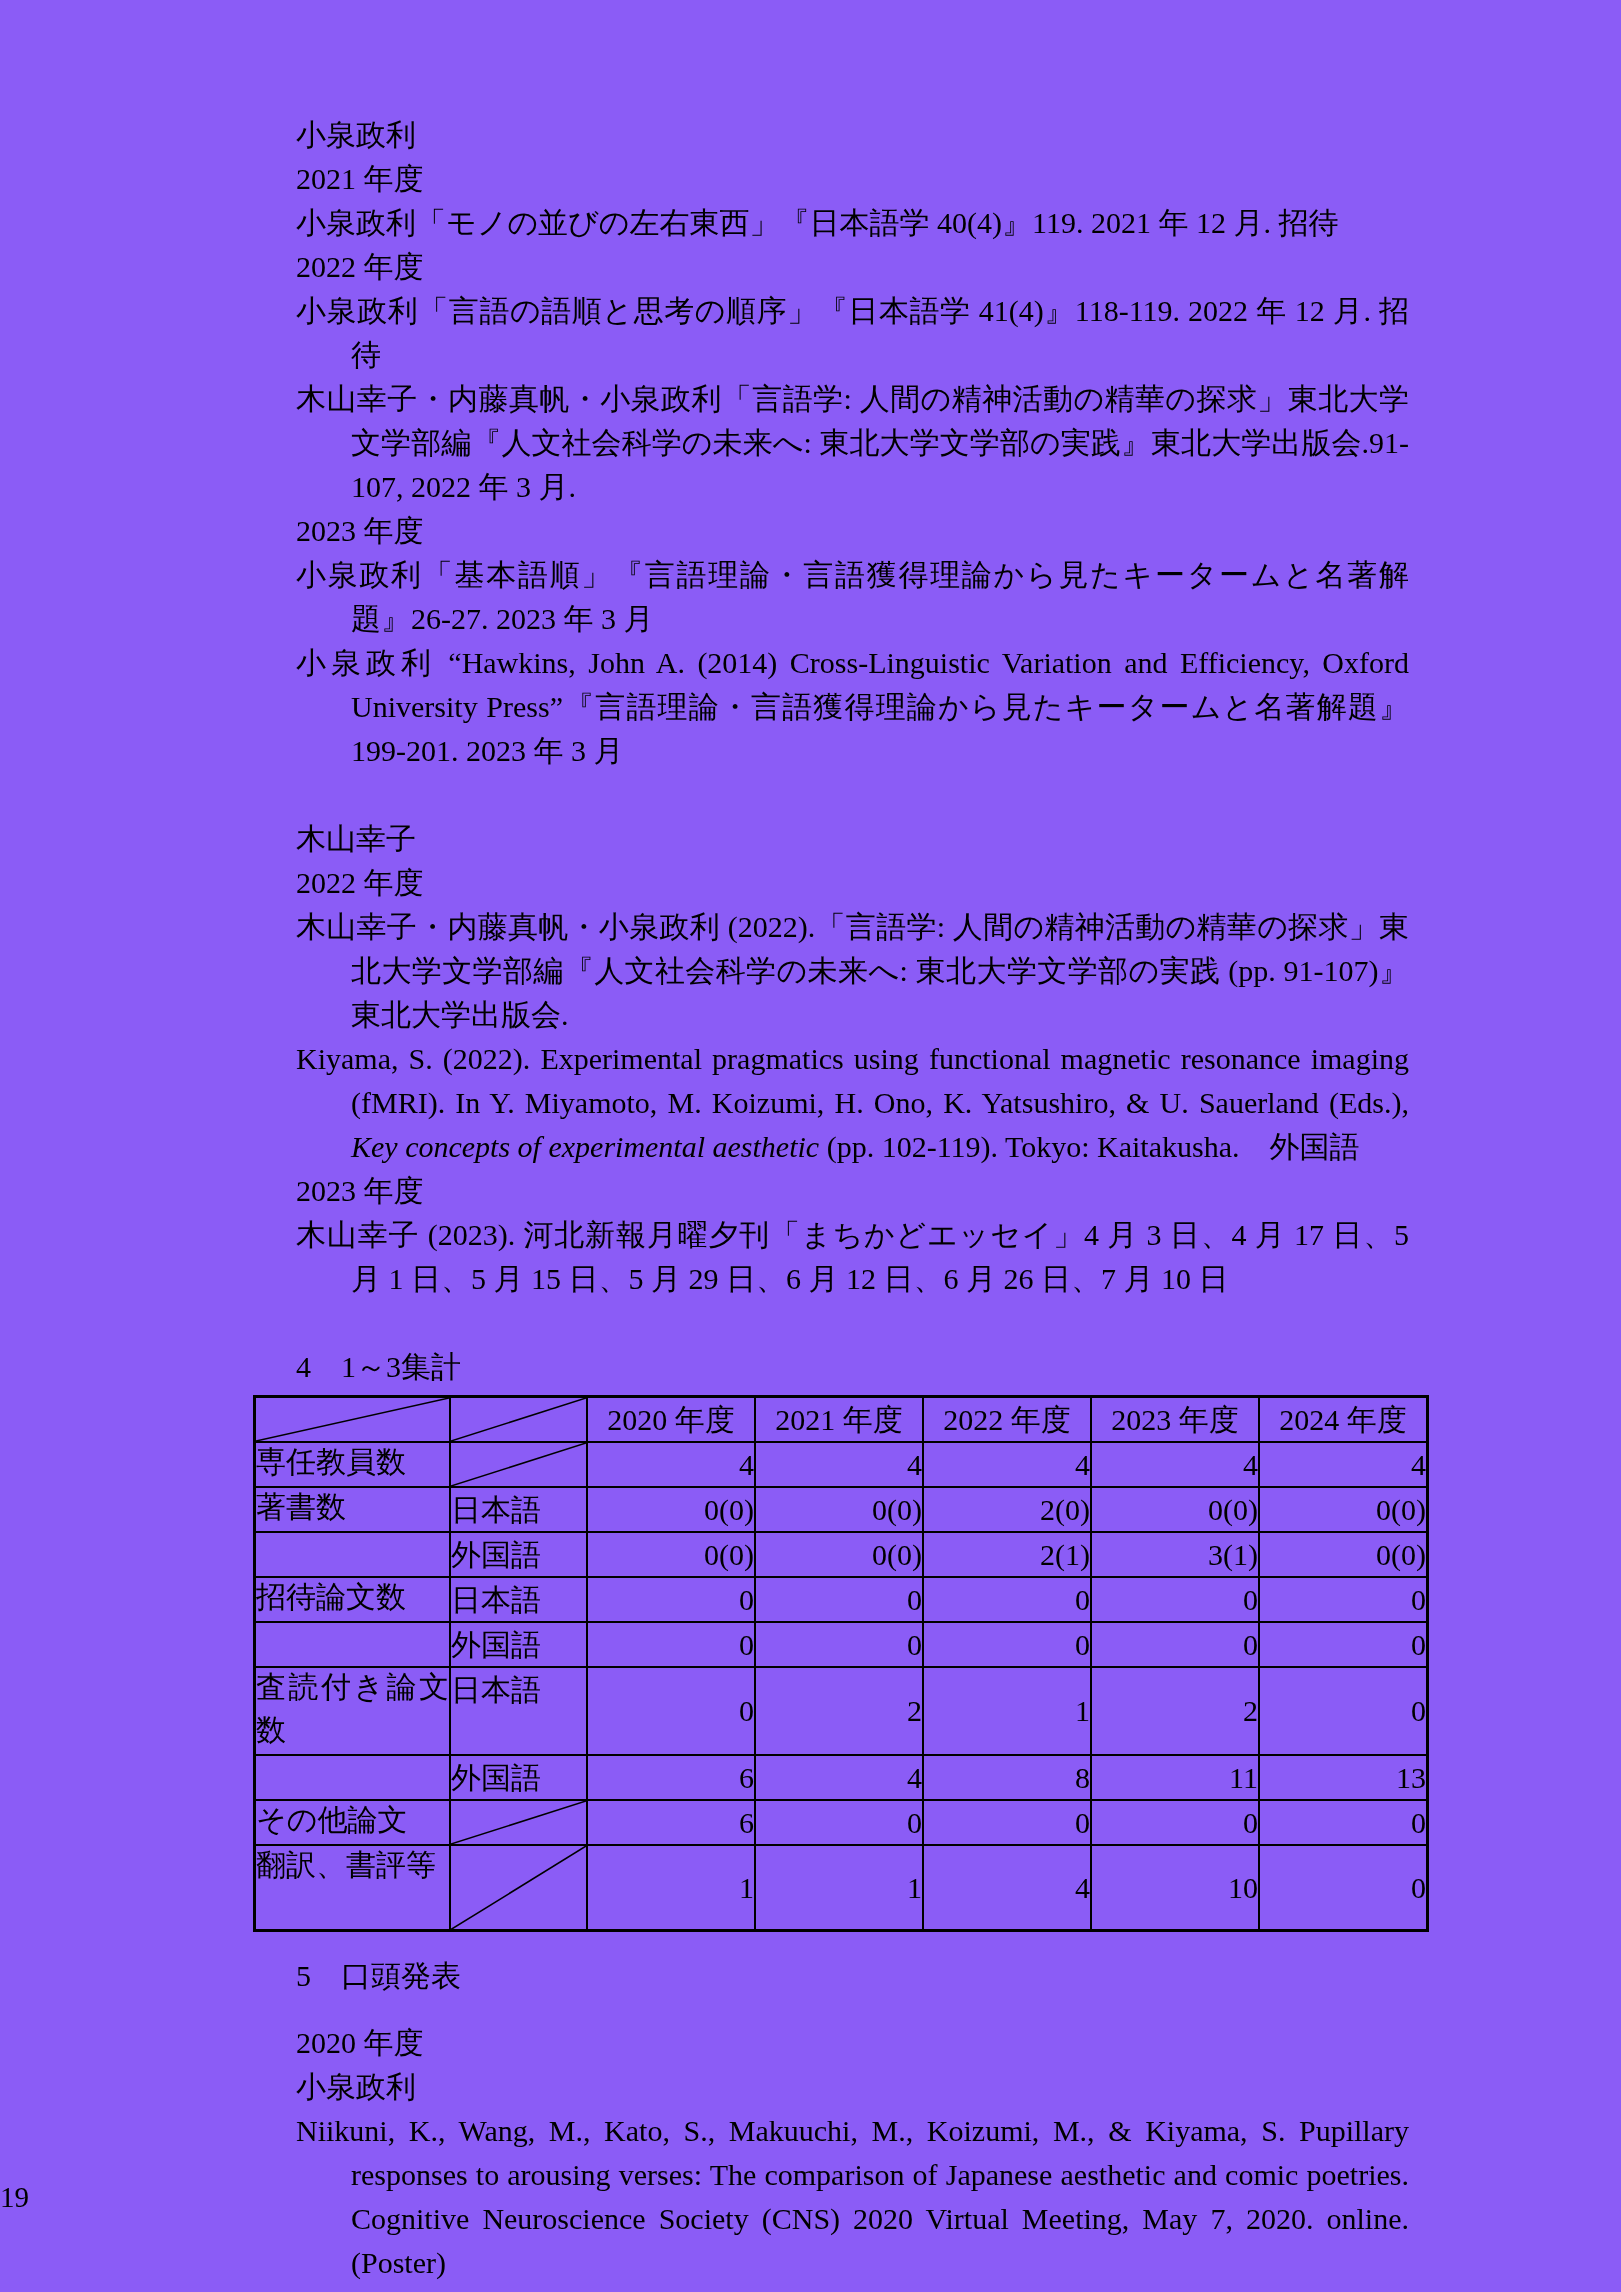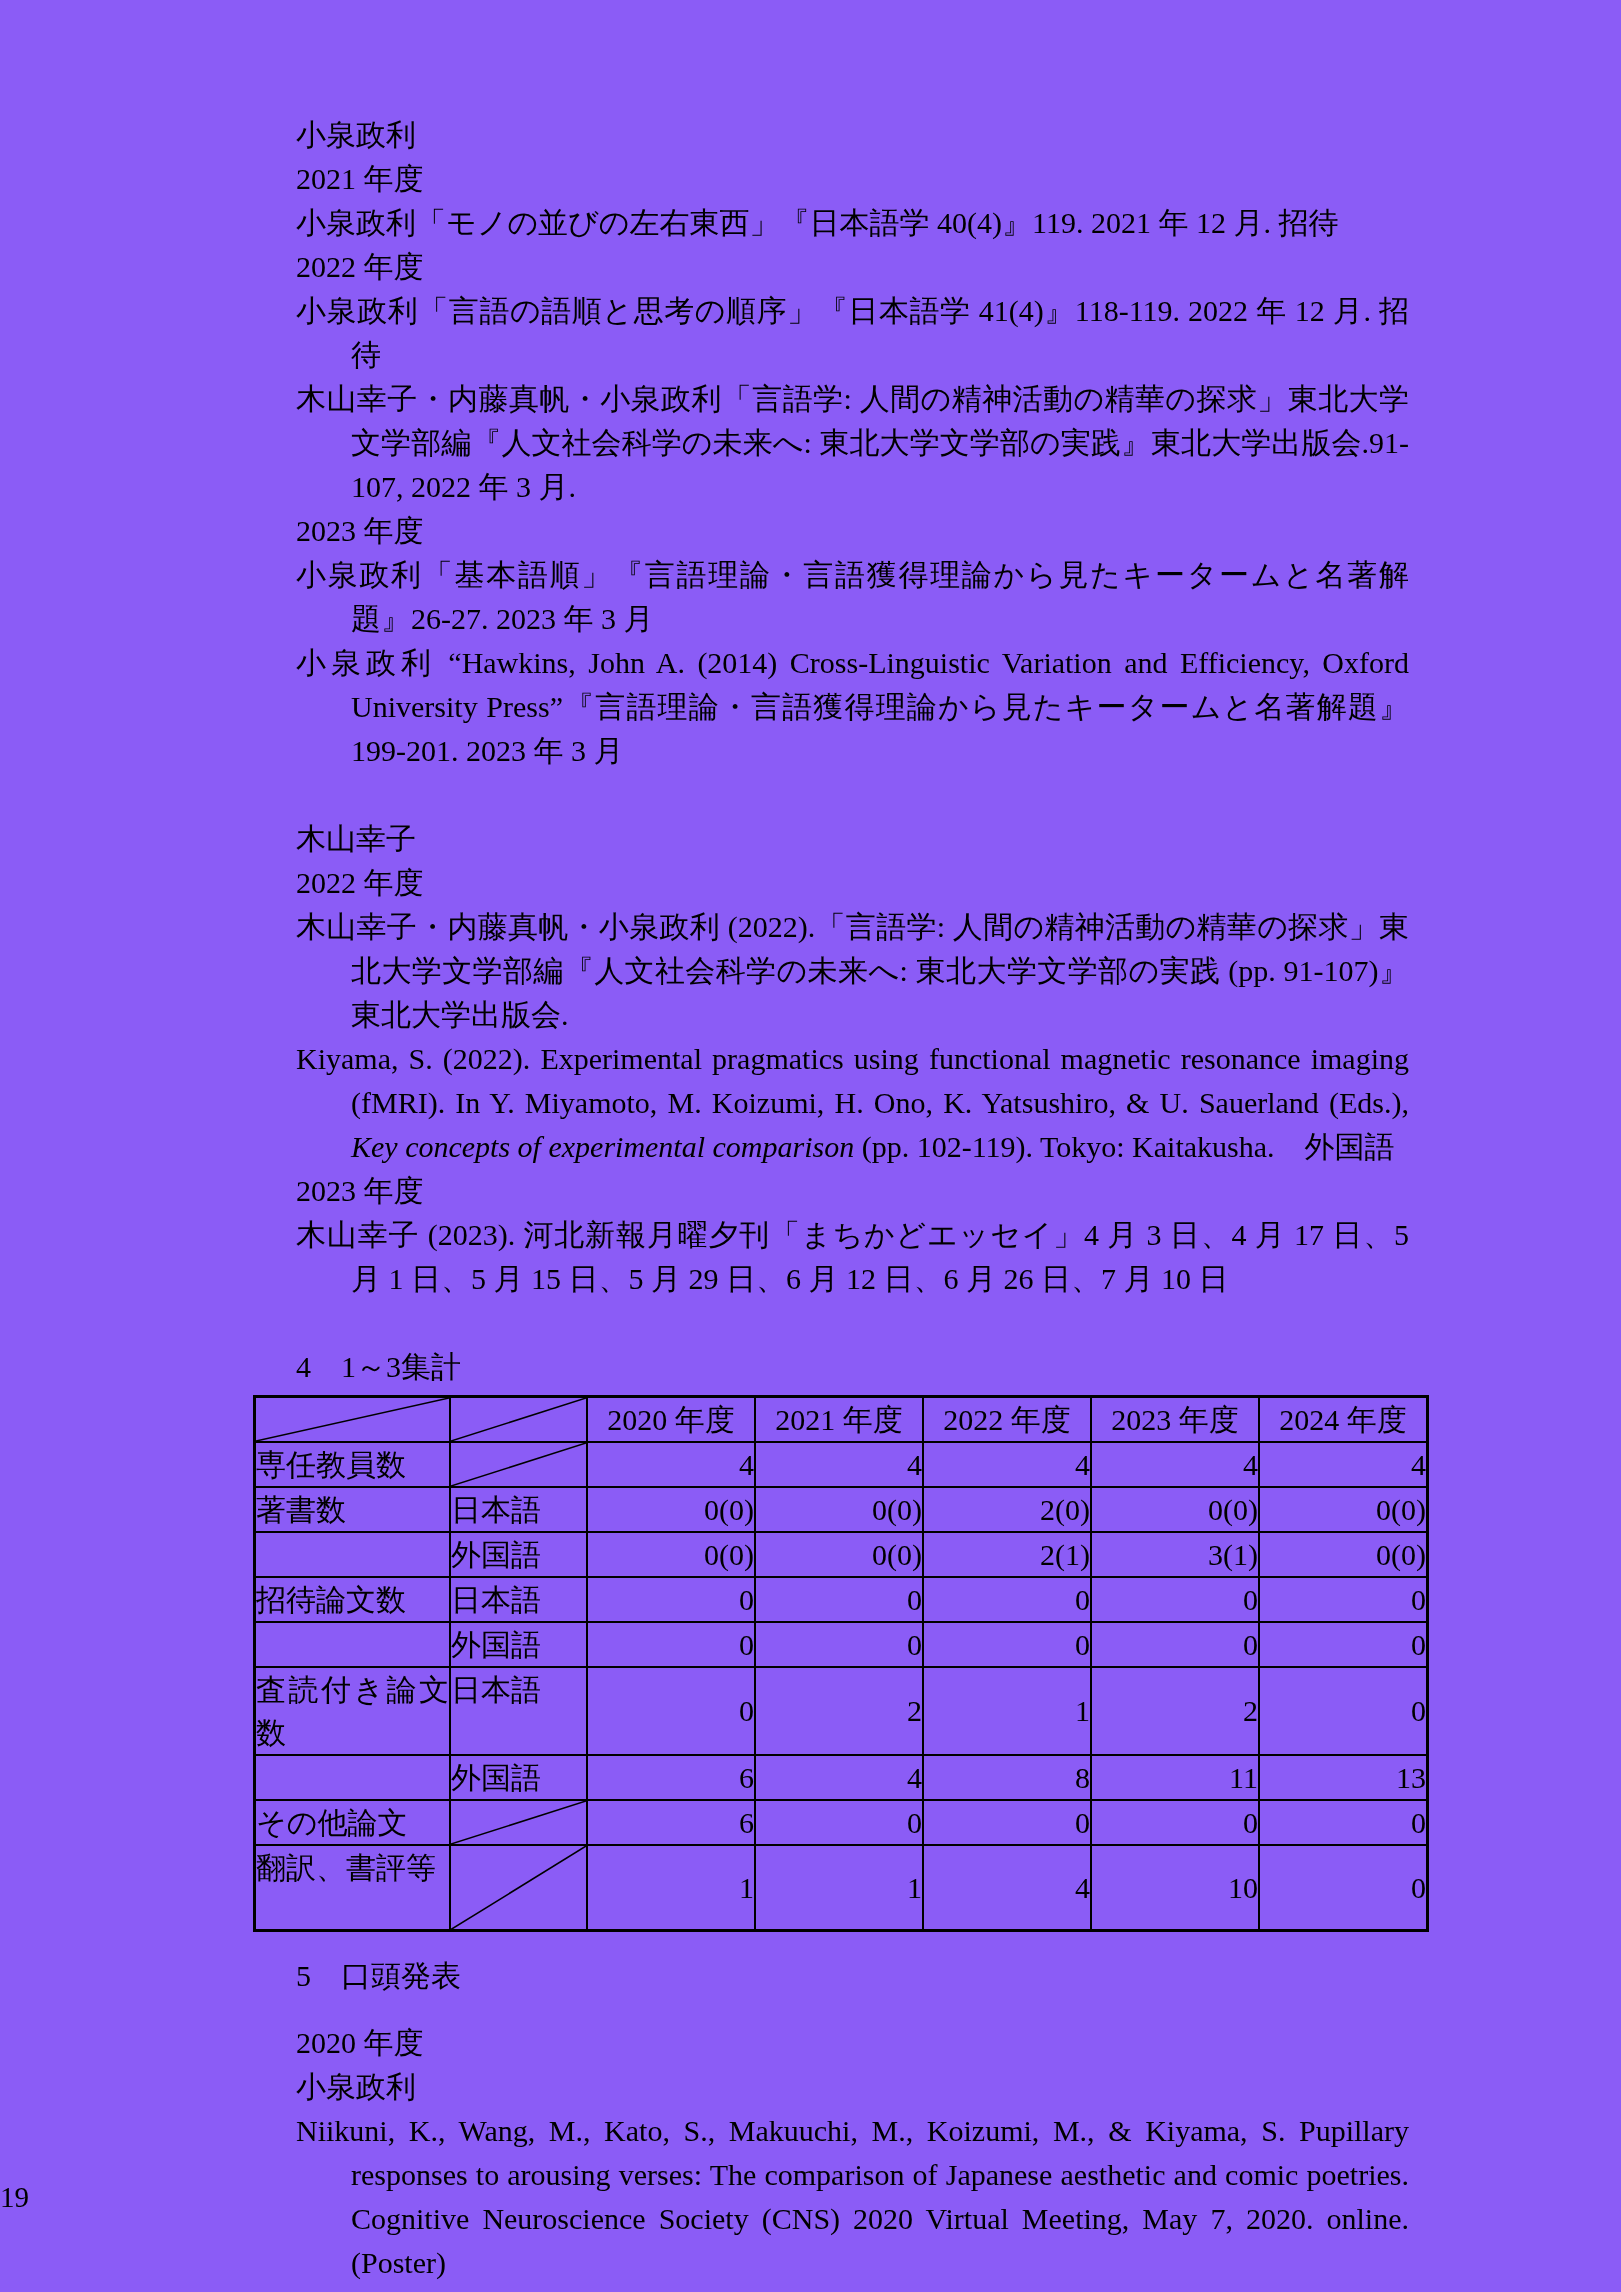--- a/index.html
+++ b/index.html
@@ -50,21 +50,21 @@
   .c-label{width:193px;}
   .c-lang{width:135px;}
   .c-year{width:166px;}
   tr.r-head{height:44px;}
   tr.r-reg{height:43px;}
   tr.r-tall{height:86px;margin-left:40px;}
   th.year-h{text-align:center;vertical-align:middle;}
   td.lab{
     text-align:justify;
     vertical-align:middle;
-    padding-left:7.8px;padding-right:5.9px;
+    padding-left:7.8px;padding-right:5.9px;font-family:Liberation Mono, monospace;
   }
   tr.r-tall td.lab{vertical-align:top;}
   td.lang{
     text-align:left;
     vertical-align:middle;
     padding-left:9.8px;
   }
   tr.r-tall td.lang{vertical-align:top;}
   td.val{
     text-align:right;
@@ -98,21 +98,21 @@
     <p class="item">木山幸子・内藤真帆・小泉政利「言語学: 人間の精神活動の精華の探求」東北大学文学部編『人文社会科学の未来へ: 東北大学文学部の実践』東北大学出版会.91-107, 2022 年 3 月.</p>
     <p class="plain">2023 年度</p>
     <p class="item">小泉政利「基本語順」『言語理論・言語獲得理論から見たキータームと名著解題』26-27. 2023 年 3 月</p>
     <p class="item">小泉政利 “Hawkins, John A. (2014) Cross-Linguistic Variation and Efficiency, Oxford University Press”『言語理論・言語獲得理論から見たキータームと名著解題』199-201. 2023 年 3 月</p>
 
     <div class="spacer"></div>
 
     <p class="plain">木山幸子</p>
     <p class="plain">2022 年度</p>
     <p class="item">木山幸子・内藤真帆・小泉政利 (2022).「言語学: 人間の精神活動の精華の探求」東北大学文学部編『人文社会科学の未来へ: 東北大学文学部の実践 (pp. 91-107)』東北大学出版会.</p>
-    <p class="item"><span>Kiyama, S. (2022). Experimental pragmatics using functional magnetic resonance imaging (fMRI). In Y. Miyamoto, M. Koizumi, H. Ono, K. Yatsushiro, &amp; U. Sauerland (Eds.), </span><span class="em-it">Key concepts of experimental comparison</span><span> (pp. 102-119). Tokyo: Kaitakusha.　外国語</span></p>
+    <p class="item"><span>Kiyama, S. (2022). Experimental pragmatics using functional magnetic resonance imaging (fMRI). In Y. Miyamoto, M. Koizumi, H. Ono, K. Yatsushiro, &amp; U. Sauerland (Eds.), </span><span class="em-it">Key concepts of experimental aesthetic</span><span> (pp. 102-119). Tokyo: Kaitakusha.　外国語</span></p>
     <p class="plain">2023 年度</p>
     <p class="item">木山幸子 (2023). 河北新報月曜夕刊「まちかどエッセイ」4 月 3 日、4 月 17 日、5 月 1 日、5 月 15 日、5 月 29 日、6 月 12 日、6 月 26 日、7 月 10 日</p>
 
     <p class="plain h4">4　1～3集計</p>
 
     <table class="summary">
       <tbody>
           <tr class="r-head">
         <th class="c-label diag">
               <svg viewBox="0 0 100 100" preserveAspectRatio="none">

